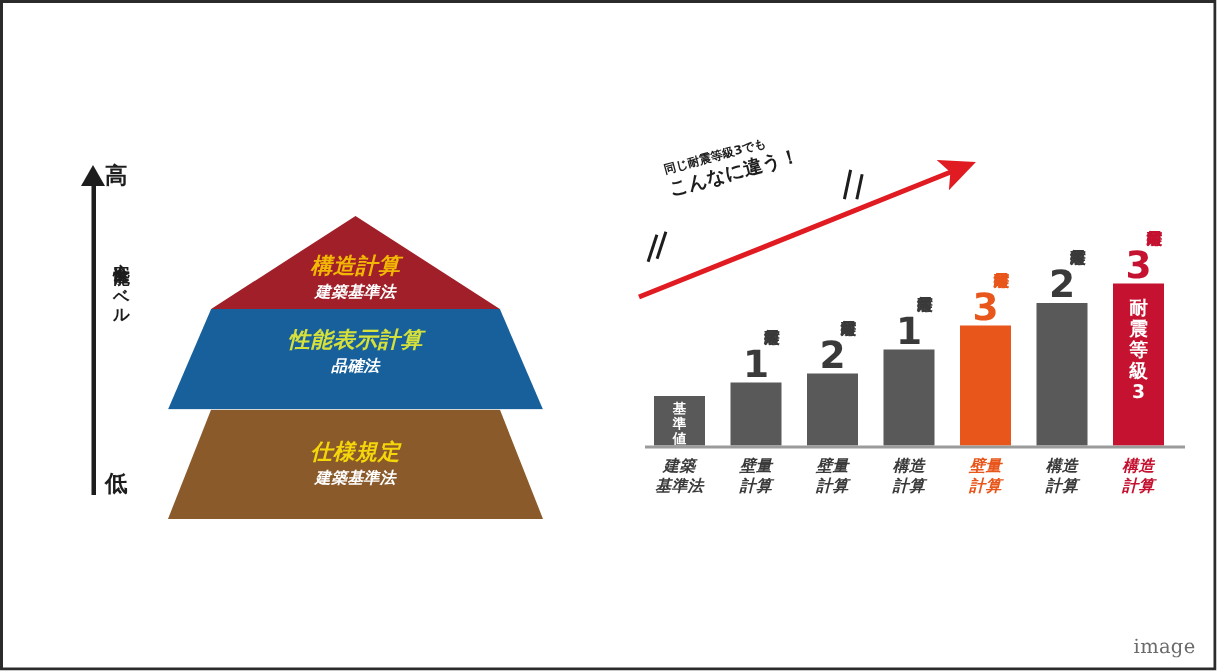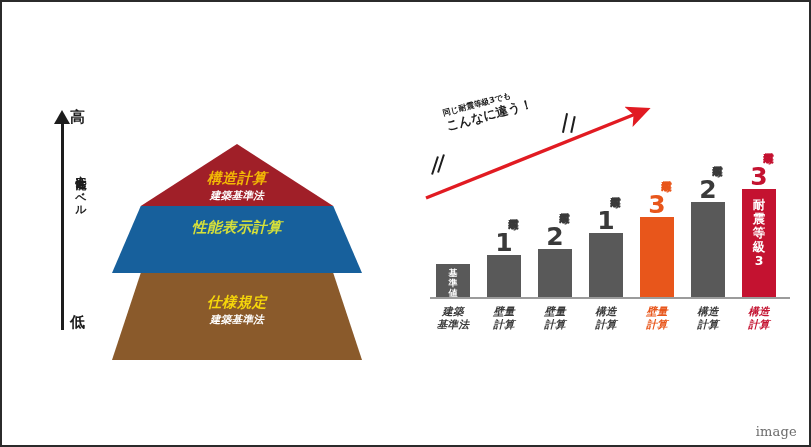--- a/index.html
+++ b/index.html
@@ -101,21 +101,21 @@
   }
   #tier-mid {
     top: 62px;
     height: 67px;
     background: #17609c;
     clip-path: polygon(11.5% 0%, 88.5% 0%, 100% 100%, 0% 100%);
     padding-top: 14px;
   }
   #tier-bot {
     top: 129px;
-    height: 87px;
+    height: 73px;
     background: #8a5a2b;
     clip-path: polygon(11.5% 0%, 88.5% 0%, 100% 100%, 0% 100%);
     padding-top: 22px;
   }
   .tier-title {
     font-size: 14.5px;
     font-weight: bold;
     letter-spacing: 0.5px;
     line-height: 1.1;
     display: block;
@@ -300,20 +300,21 @@
 
     <div id="pyramid">
 
       <div id="tier-top" class="tier">
         <span class="tier-title">構造計算</span>
         <span class="tier-sub">建築基準法</span>
       </div>
 
       <div id="tier-mid" class="tier">
         <span class="tier-title">性能表示計算</span>
+        <span class="tier-sub">品確法</span>
       </div>
 
       <div id="tier-bot" class="tier">
         <span class="tier-title">仕様規定</span>
         <span class="tier-sub">建築基準法</span>
       </div>
 
     </div>
   </div>
 

